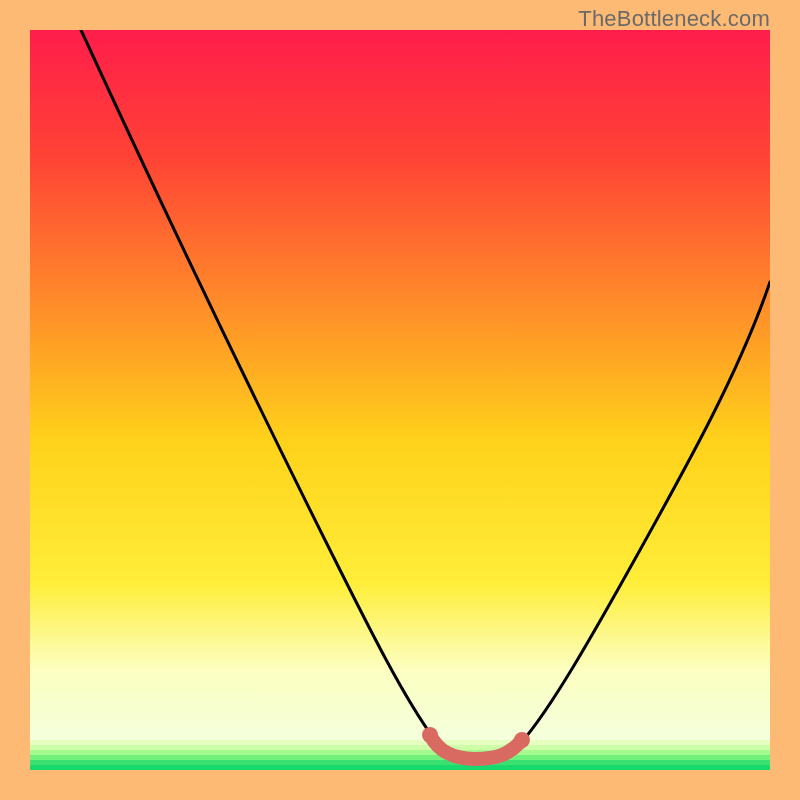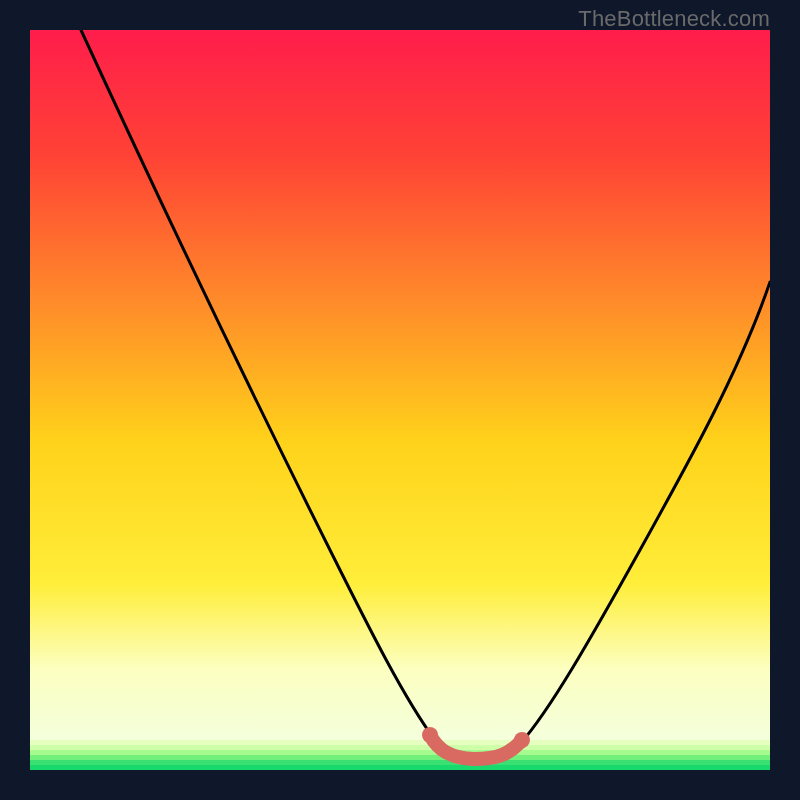--- a/index.html
+++ b/index.html
@@ -9,21 +9,21 @@
     height: 800px;
     background: #000;
     font-family: Arial, Helvetica, sans-serif;
   }
   .frame {
     position: absolute;
     left: 0;
     top: 0;
     width: 800px;
     height: 800px;
-    background: #0f172a;
+    background: #fdba74;
   }
   .plot-area {
     position: absolute;
     left: 30px;
     top: 30px;
     width: 740px;
     height: 740px;
     overflow: hidden;
   }
   .watermark {

